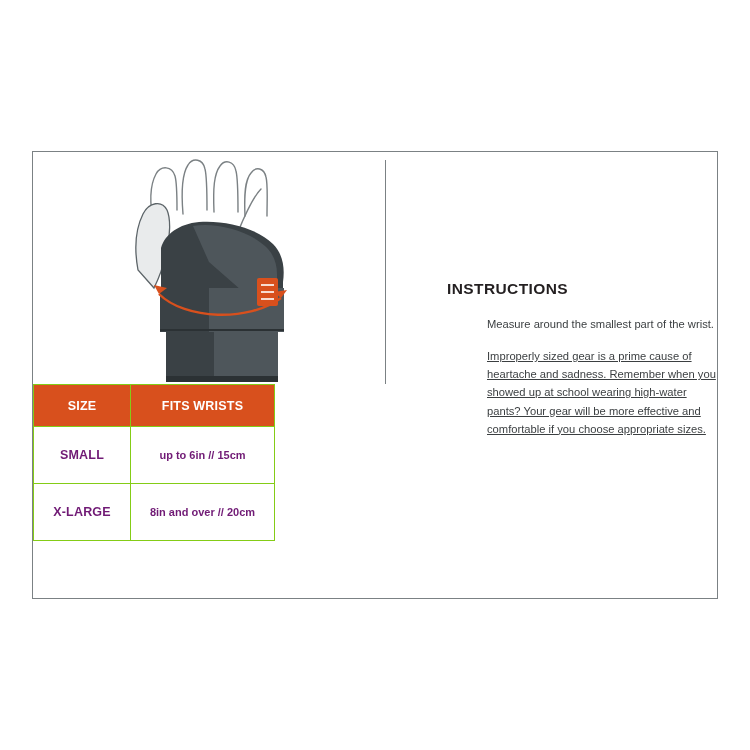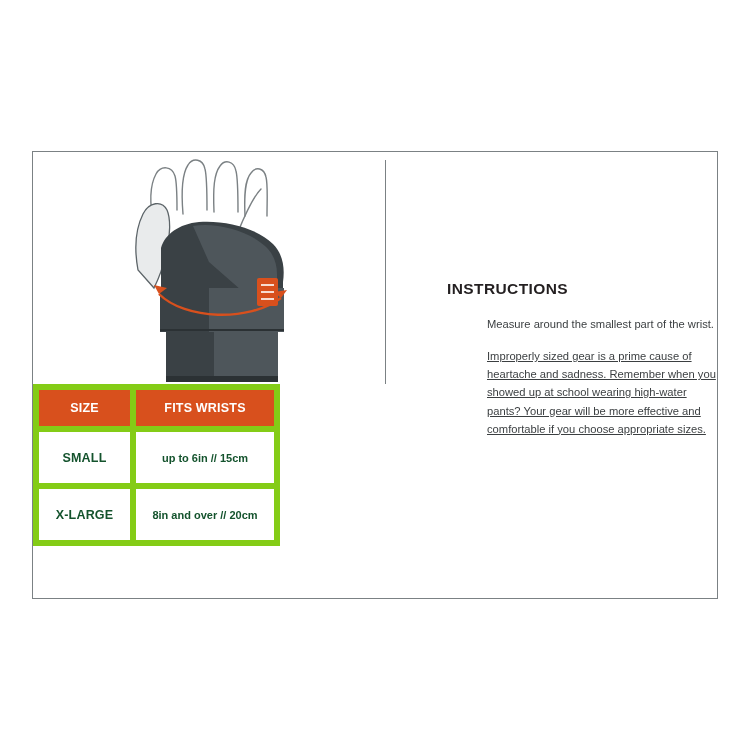--- a/index.html
+++ b/index.html
@@ -43,37 +43,37 @@
   
   .size-table {
     position: absolute;
     left: 0px;
     top: 232px;
     width: 241px;
     border-collapse: collapse;
     table-layout: fixed;
   }
   .size-table td, .size-table th {
-    border: 6px solid #84cc16;
+    border: 1px solid #84cc16;
     box-sizing: border-box;
     text-align: center;
     vertical-align: middle;
     padding: 10px;
   }
   .size-table th {
     background: #d8501d;
     color: #ffffff;
     font-size: 12.5px;
     font-weight: bold;
     letter-spacing: .2px;
     height: 42px;
   }
   .size-table td {
     height: 57px;
-    color: #14532d;
+    color: #701a75;
   }
   .col-size  { width: 97px; }
   .col-fits  { width: 144px; }
   .cell-size {
     font-size: 12.5px;
     font-weight: bold;
     letter-spacing: .2px;
   }
   .cell-fits {
     font-size: 11px;

